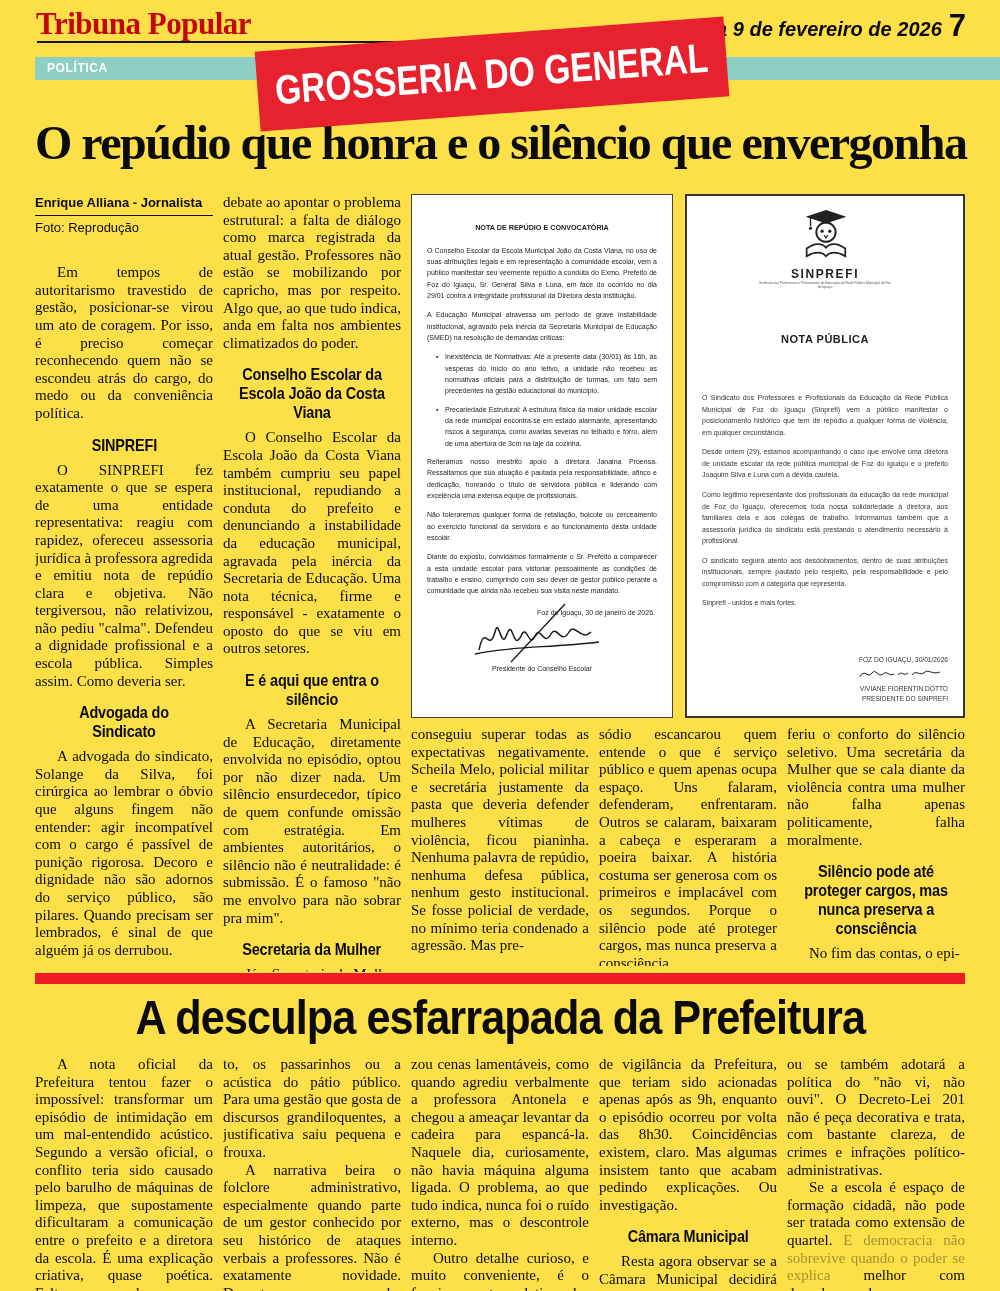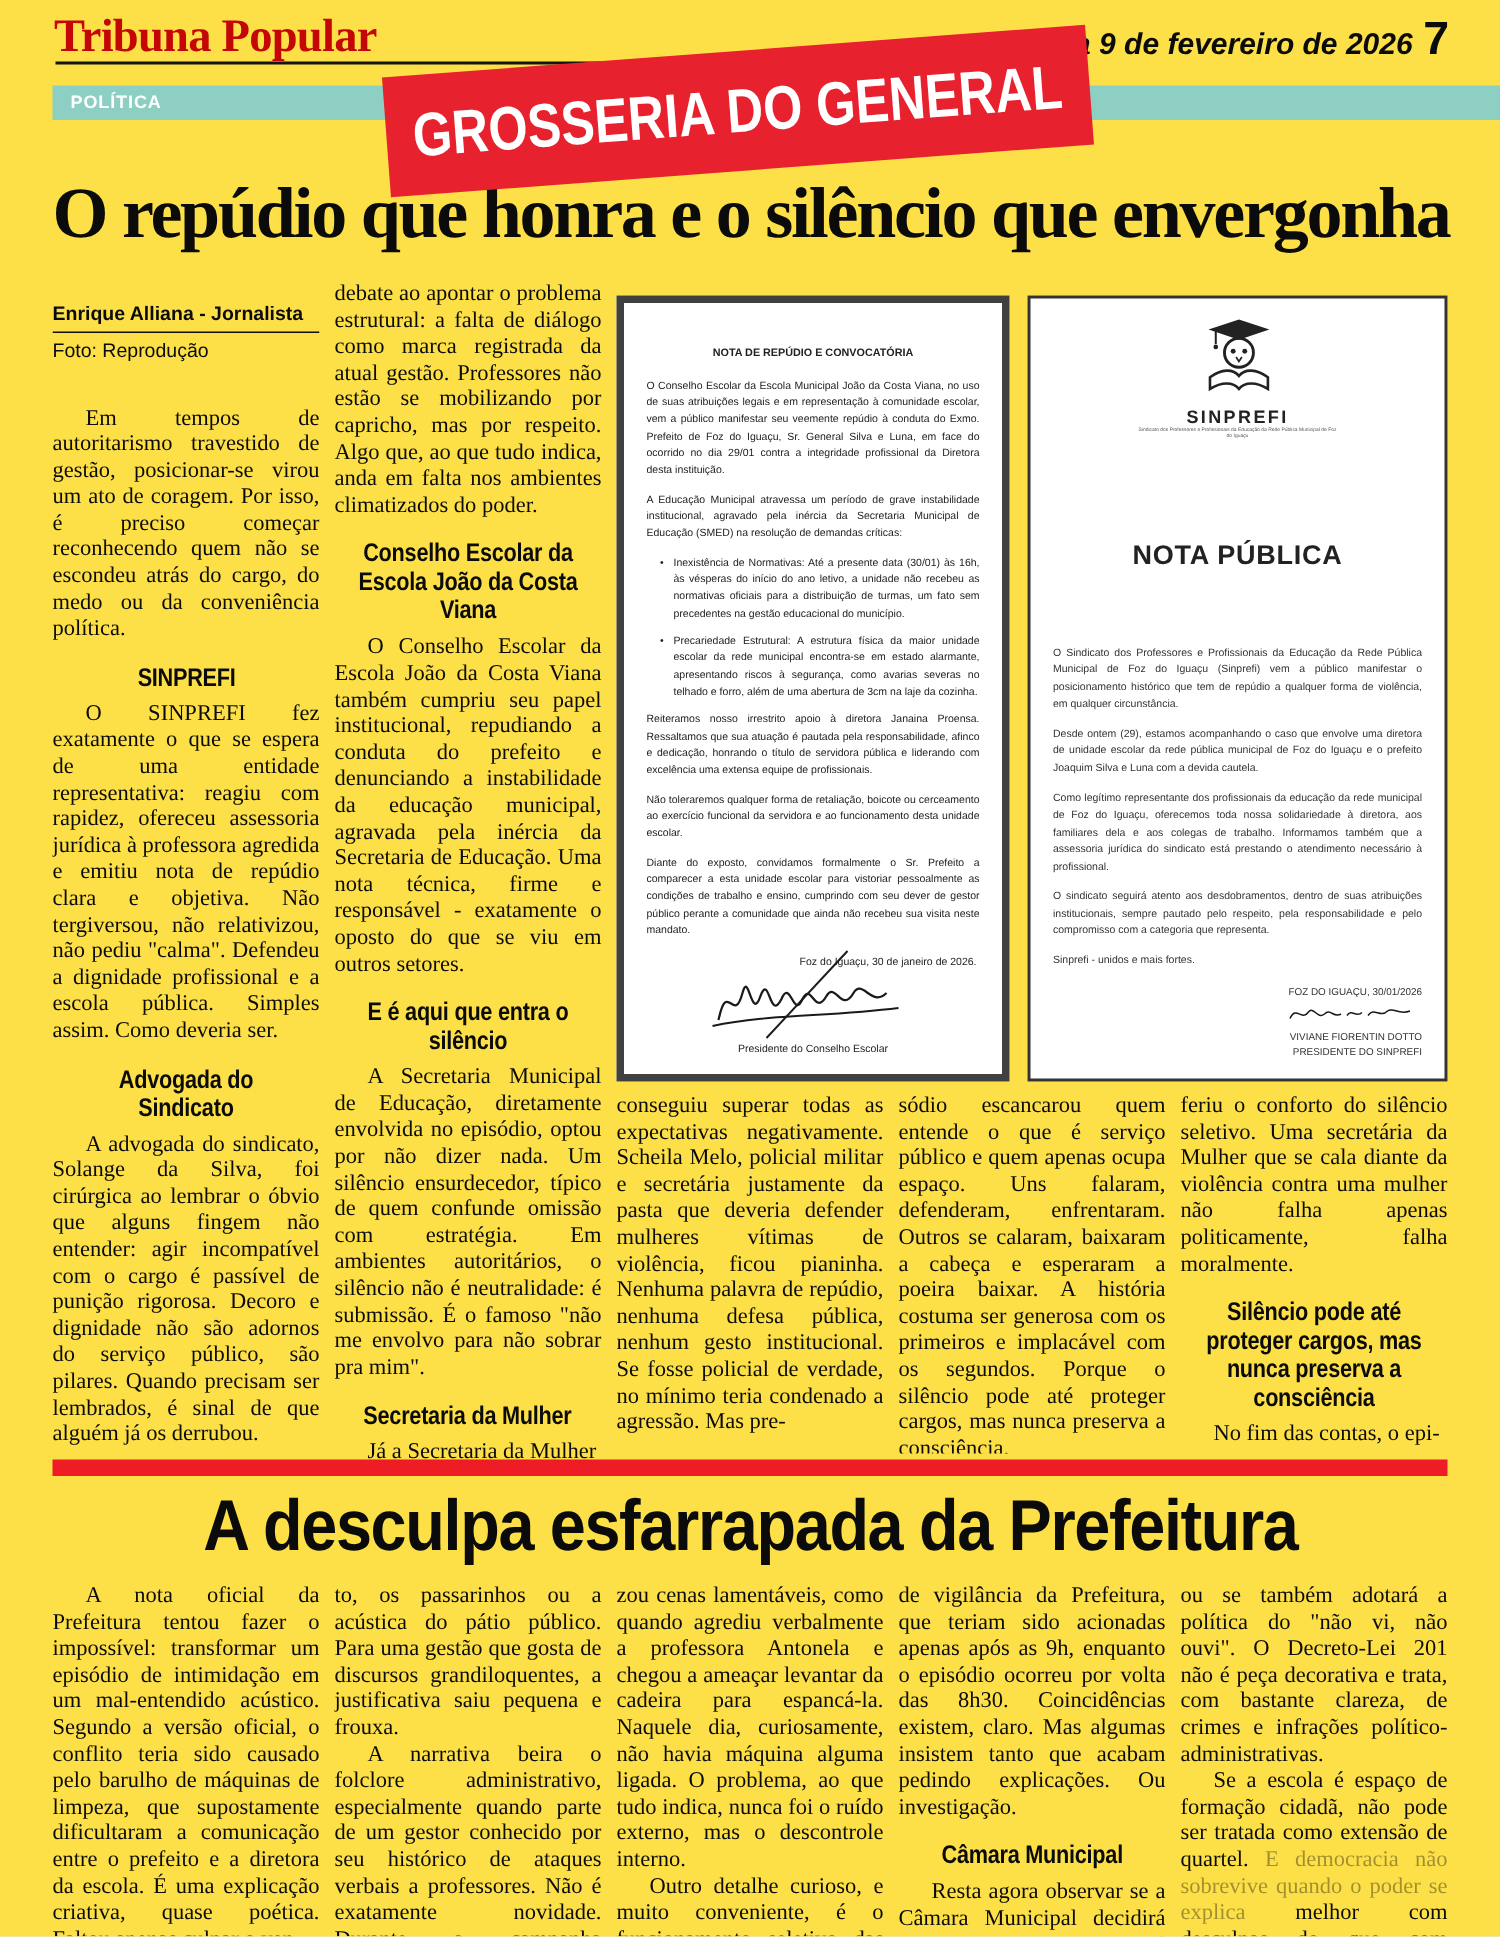--- a/index.html
+++ b/index.html
@@ -17,50 +17,50 @@
   .section-label{position:absolute;left:12px;top:4px;color:#ffffff;
                  font-family:"Liberation Sans",sans-serif;font-weight:700;font-size:12px;letter-spacing:.6px;}
   .banner{position:absolute;left:257px;top:34px;width:470px;height:80px;background:#e8212e;
           transform:rotate(-4.3deg);display:flex;align-items:center;justify-content:center;z-index:6;}
   .banner span{color:#fff;font-family:"Liberation Sans",sans-serif;font-weight:700;font-size:41px;
                white-space:nowrap;transform:scaleX(.82);letter-spacing:0;}
   .headline1{position:absolute;left:35px;top:118px;width:930px;margin:0;text-align:center;
              font-family:Liberation Serif, serif;font-weight:700;font-size:48px;line-height:1.04;
              letter-spacing:-1.5px;white-space:nowrap;}
   
-  .article1{position:absolute;left:35px;top:194px;width:930px;height:778px;display:flex;gap:10px;align-items:center;}
+  .article1{position:absolute;left:35px;top:194px;width:930px;height:778px;display:flex;gap:10px;}
   .col{width:178px;flex:0 0 178px;text-align:justify;font-size:15px;line-height:17.6px;overflow:hidden;}
   .col p{margin:0;}
   .indent{text-indent:22px;}
   .col h3{margin:13px 0 7px;text-align:center;font-family:"Liberation Sans",sans-serif;
           font-weight:700;font-size:17px;line-height:19px;letter-spacing:-.2px;}
   .cond{display:inline-block;transform:scaleX(.85);transform-origin:center;white-space:pre-line;}
   .byline{font-family:"Liberation Sans",sans-serif;font-weight:700;font-size:13px;text-align:left;
           padding-bottom:3px;border-bottom:1.5px solid #111;margin-bottom:3px;}
   .photo-credit{font-family:"Liberation Sans",sans-serif;font-size:13px;text-align:left;margin-bottom:28px;}
   .right-zone{width:554px;flex:0 0 554px;display:flex;flex-direction:column;}
   .docs-row{display:flex;gap:12px;height:524px;}
   .under-row{display:flex;gap:10px;margin-top:8px;height:240px;overflow:hidden;}
   
   .doc{background:#ffffff;font-family:"Liberation Sans",sans-serif;color:#222;box-sizing:border-box;overflow:hidden;}
-  .doc1{width:262px;border:5px solid #404040;padding:27px 15px 6px;font-size:7px;line-height:1.62;}
+  .doc1{width:262px;border:1px solid #404040;padding:27px 15px 6px;font-size:7px;line-height:1.62;}
   .doc1 .dtitle{text-align:center;font-weight:700;font-size:7.2px;margin-bottom:11px;}
   .doc1 p{margin:0 0 8px;text-align:justify;}
   .doc-bullets{margin:0 0 6px 6px;padding-left:12px;}
   .doc-bullet{position:relative;margin-bottom:7px;text-align:justify;}
   .doc-bullet::before{content:"\2022";position:absolute;left:-9px;}
   .doc1 .dateline{text-align:right;margin:10px 2px 0 0;}
   .sig-wrap{text-align:center;margin-top:-16px;}
   .signer{text-align:center;margin-top:-4px;}
   .doc2{width:280px;border:2px solid #333;padding:12px 15px 12px;font-size:7px;line-height:1.65;
         display:flex;flex-direction:column;}
   .logo-block{text-align:center;line-height:1.1;}
   .org{font-weight:700;font-size:12px;letter-spacing:1.6px;margin-top:2px;}
   .tagline{font-size:6px;color:#555;transform:scale(.55);transform-origin:center top;}
-  .doc2 .dtitle{text-align:center;font-weight:700;font-size:18px;letter-spacing:.5px;margin-top:58px;}
+  .doc2 .dtitle{text-align:center;font-weight:700;font-size:11px;letter-spacing:.5px;margin-top:36px;}
   .doc2 .dbody{margin-top:44px;}
   .doc2 p{margin:0 0 8px;text-align:justify;color:#333;}
   .sign-block{margin-top:auto;text-align:right;font-size:6.6px;line-height:1.5;color:#333;}
   
   .divider{position:absolute;left:35px;top:973px;width:930px;height:11px;background:#ee1c25;}
   .headline2{position:absolute;left:35px;top:990px;width:930px;margin:0;text-align:center;
              font-family:"Liberation Sans",sans-serif;font-weight:700;font-size:48px;letter-spacing:-1px;}
   .headline2 .cond{transform:scaleX(.9);}
   .article2{position:absolute;left:35px;top:1056px;width:930px;height:235px;display:flex;gap:10px;overflow:hidden;}
   .faded{opacity:.38;filter:blur(.4px);}

